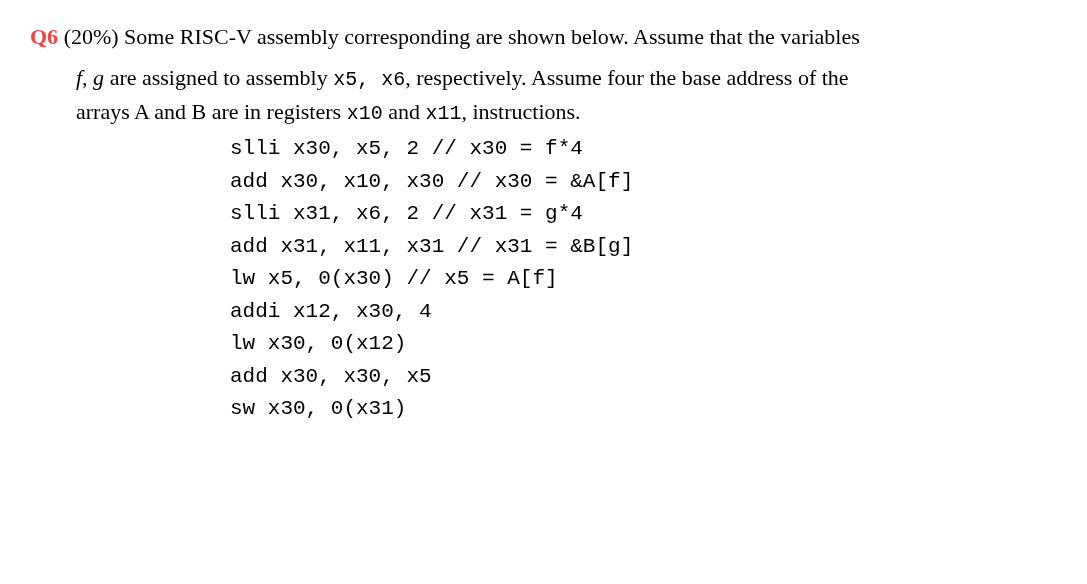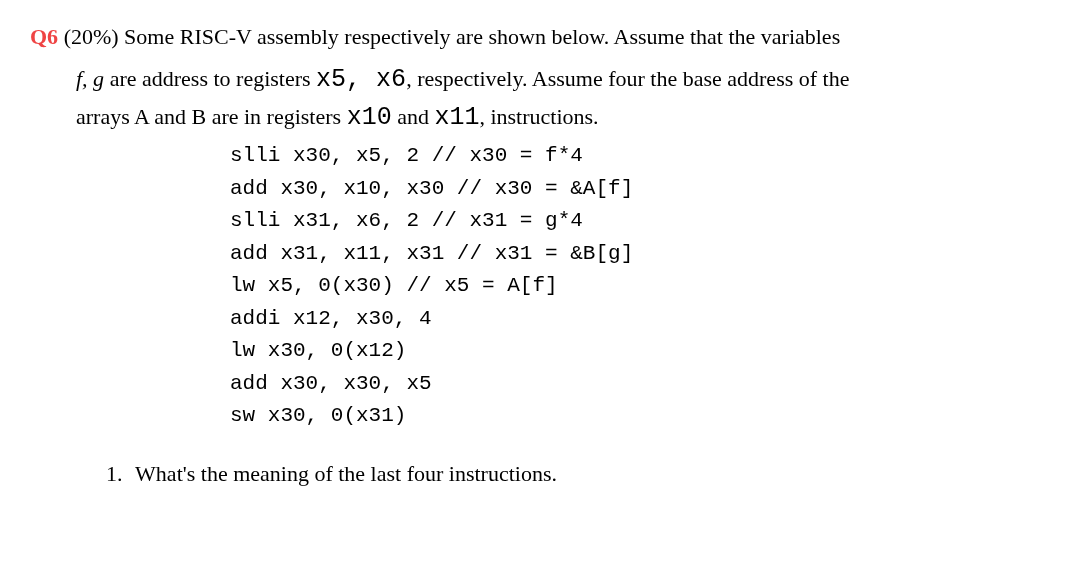--- a/index.html
+++ b/index.html
@@ -27,21 +27,21 @@
     .indent {
       padding-left: 46px;
     }
     .italic {
       font-style: italic;
       font-family: 'Times New Roman', Times, serif;
       text-align: right;
     }
     .mono {
       font-family: 'Courier New', Courier, monospace;
-      font-size: 25px;
+      font-size: 20px;
     }
     .code-block {
       font-family: 'Courier New', Courier, monospace;
       font-size: 21px;
       white-space: pre;
       line-height: 1.55;
       margin: 4px 0 24px 200px;
     }
     .sub-questions {
       margin-top: 14px;
@@ -53,37 +53,33 @@
     .sub-num {
       display: inline-block;
       width: 24px;
     }
   </style>
 </head>
 <body>
 
 <div class="question-header">
   <span class="q-label">Q6</span>
-  <span class="q-percent">(20%)</span><span> Some RISC-V assembly respectively are shown below.  Assume that the variables</span>
+  <span class="q-percent">(20%)</span><span> Some RISC-V assembly corresponding are shown below.  Assume that the variables</span>
 </div>
 <div class="indent">
-  <span class="italic">f, g</span><span> are address to registers </span><span class="mono">x5,  x6</span><span>, respectively. Assume four the base address of the</span>
+  <span class="italic">f, g</span><span> are assigned to assembly </span><span class="mono">x5,  x6</span><span>, respectively. Assume four the base address of the</span>
 </div>
 <div class="indent">
   <span>arrays A and B are in registers </span><span class="mono">x10</span><span> and </span><span class="mono">x11</span><span>, instructions.</span>
 </div>
 
 <div class="code-block"><span>slli x30, x5, 2 // x30 = f*4</span>
 <span>add x30, x10, x30 // x30 = &amp;A[f]</span>
 <span>slli x31, x6, 2 // x31 = g*4</span>
 <span>add x31, x11, x31 // x31 = &amp;B[g]</span>
 <span>lw x5, 0(x30) // x5 = A[f]</span>
 <span>addi x12, x30, 4</span>
 <span>lw x30, 0(x12)</span>
 <span>add x30, x30, x5</span>
 <span>sw x30, 0(x31)</span></div>
 
 <div class="sub-questions indent">
-  <div class="sub-q">
-    <span class="sub-num">1.</span>
-    <span>What's the meaning of the last four instructions.</span>
-  </div>
 </div>
 
 </body></html>

